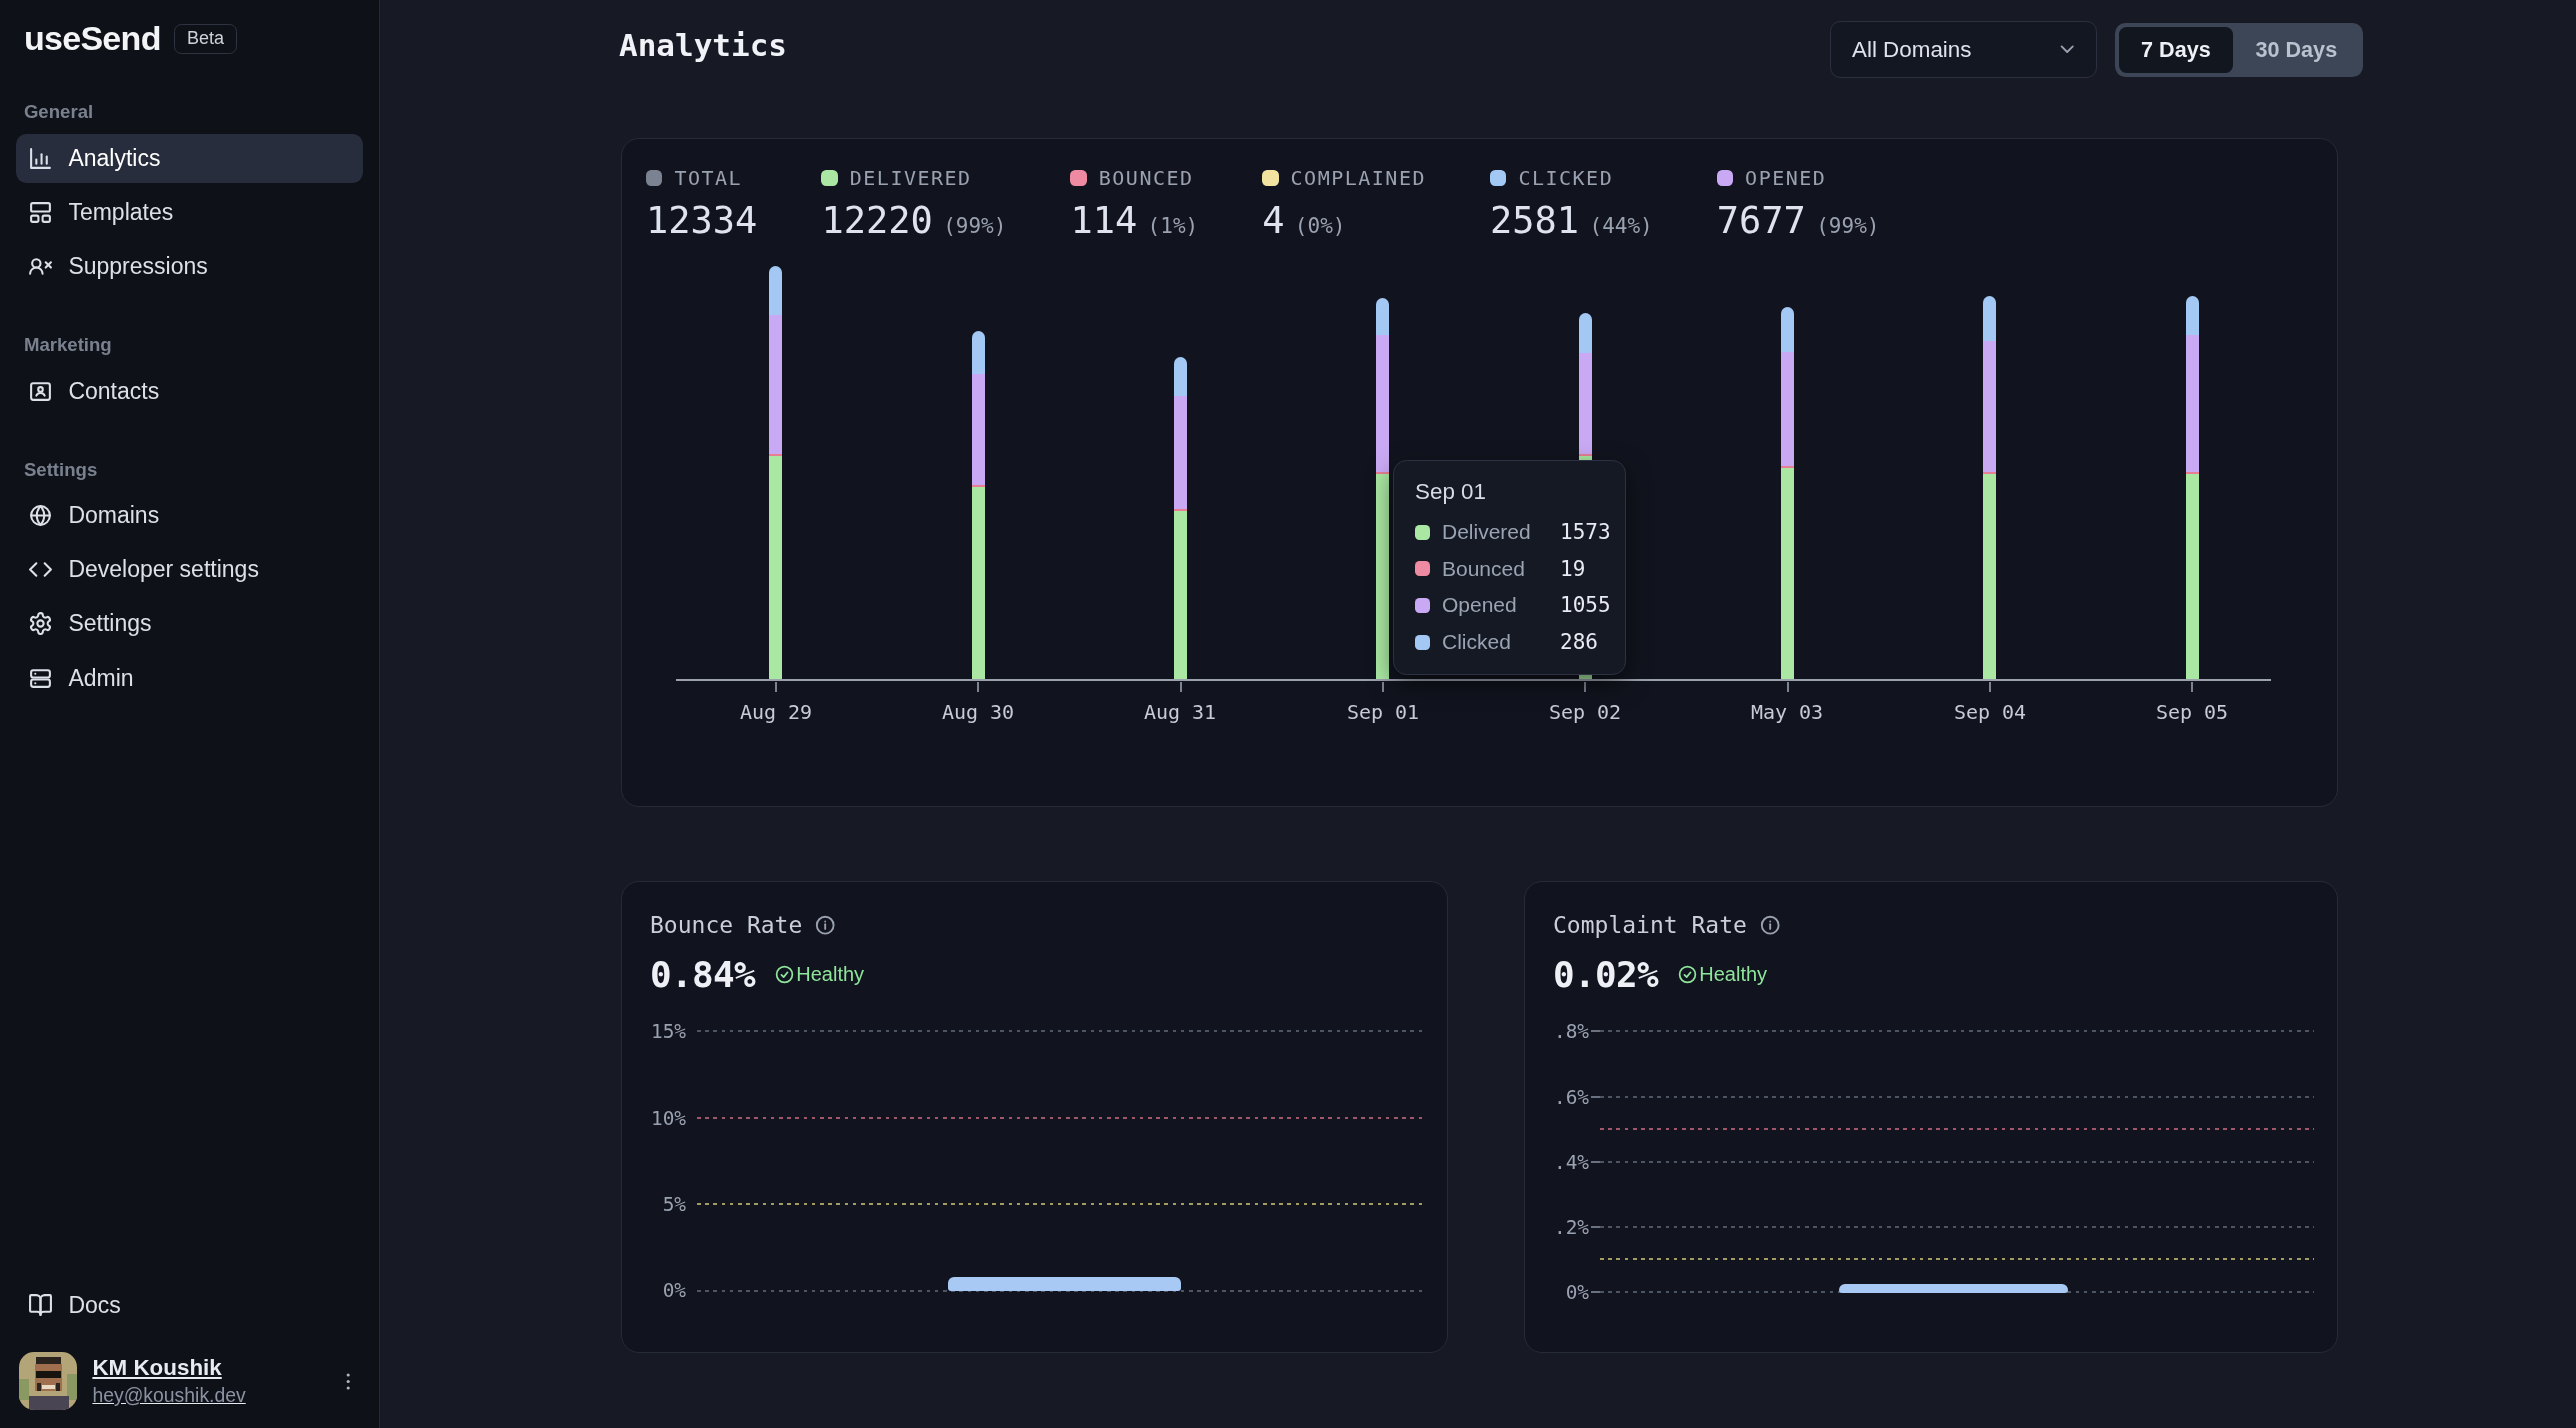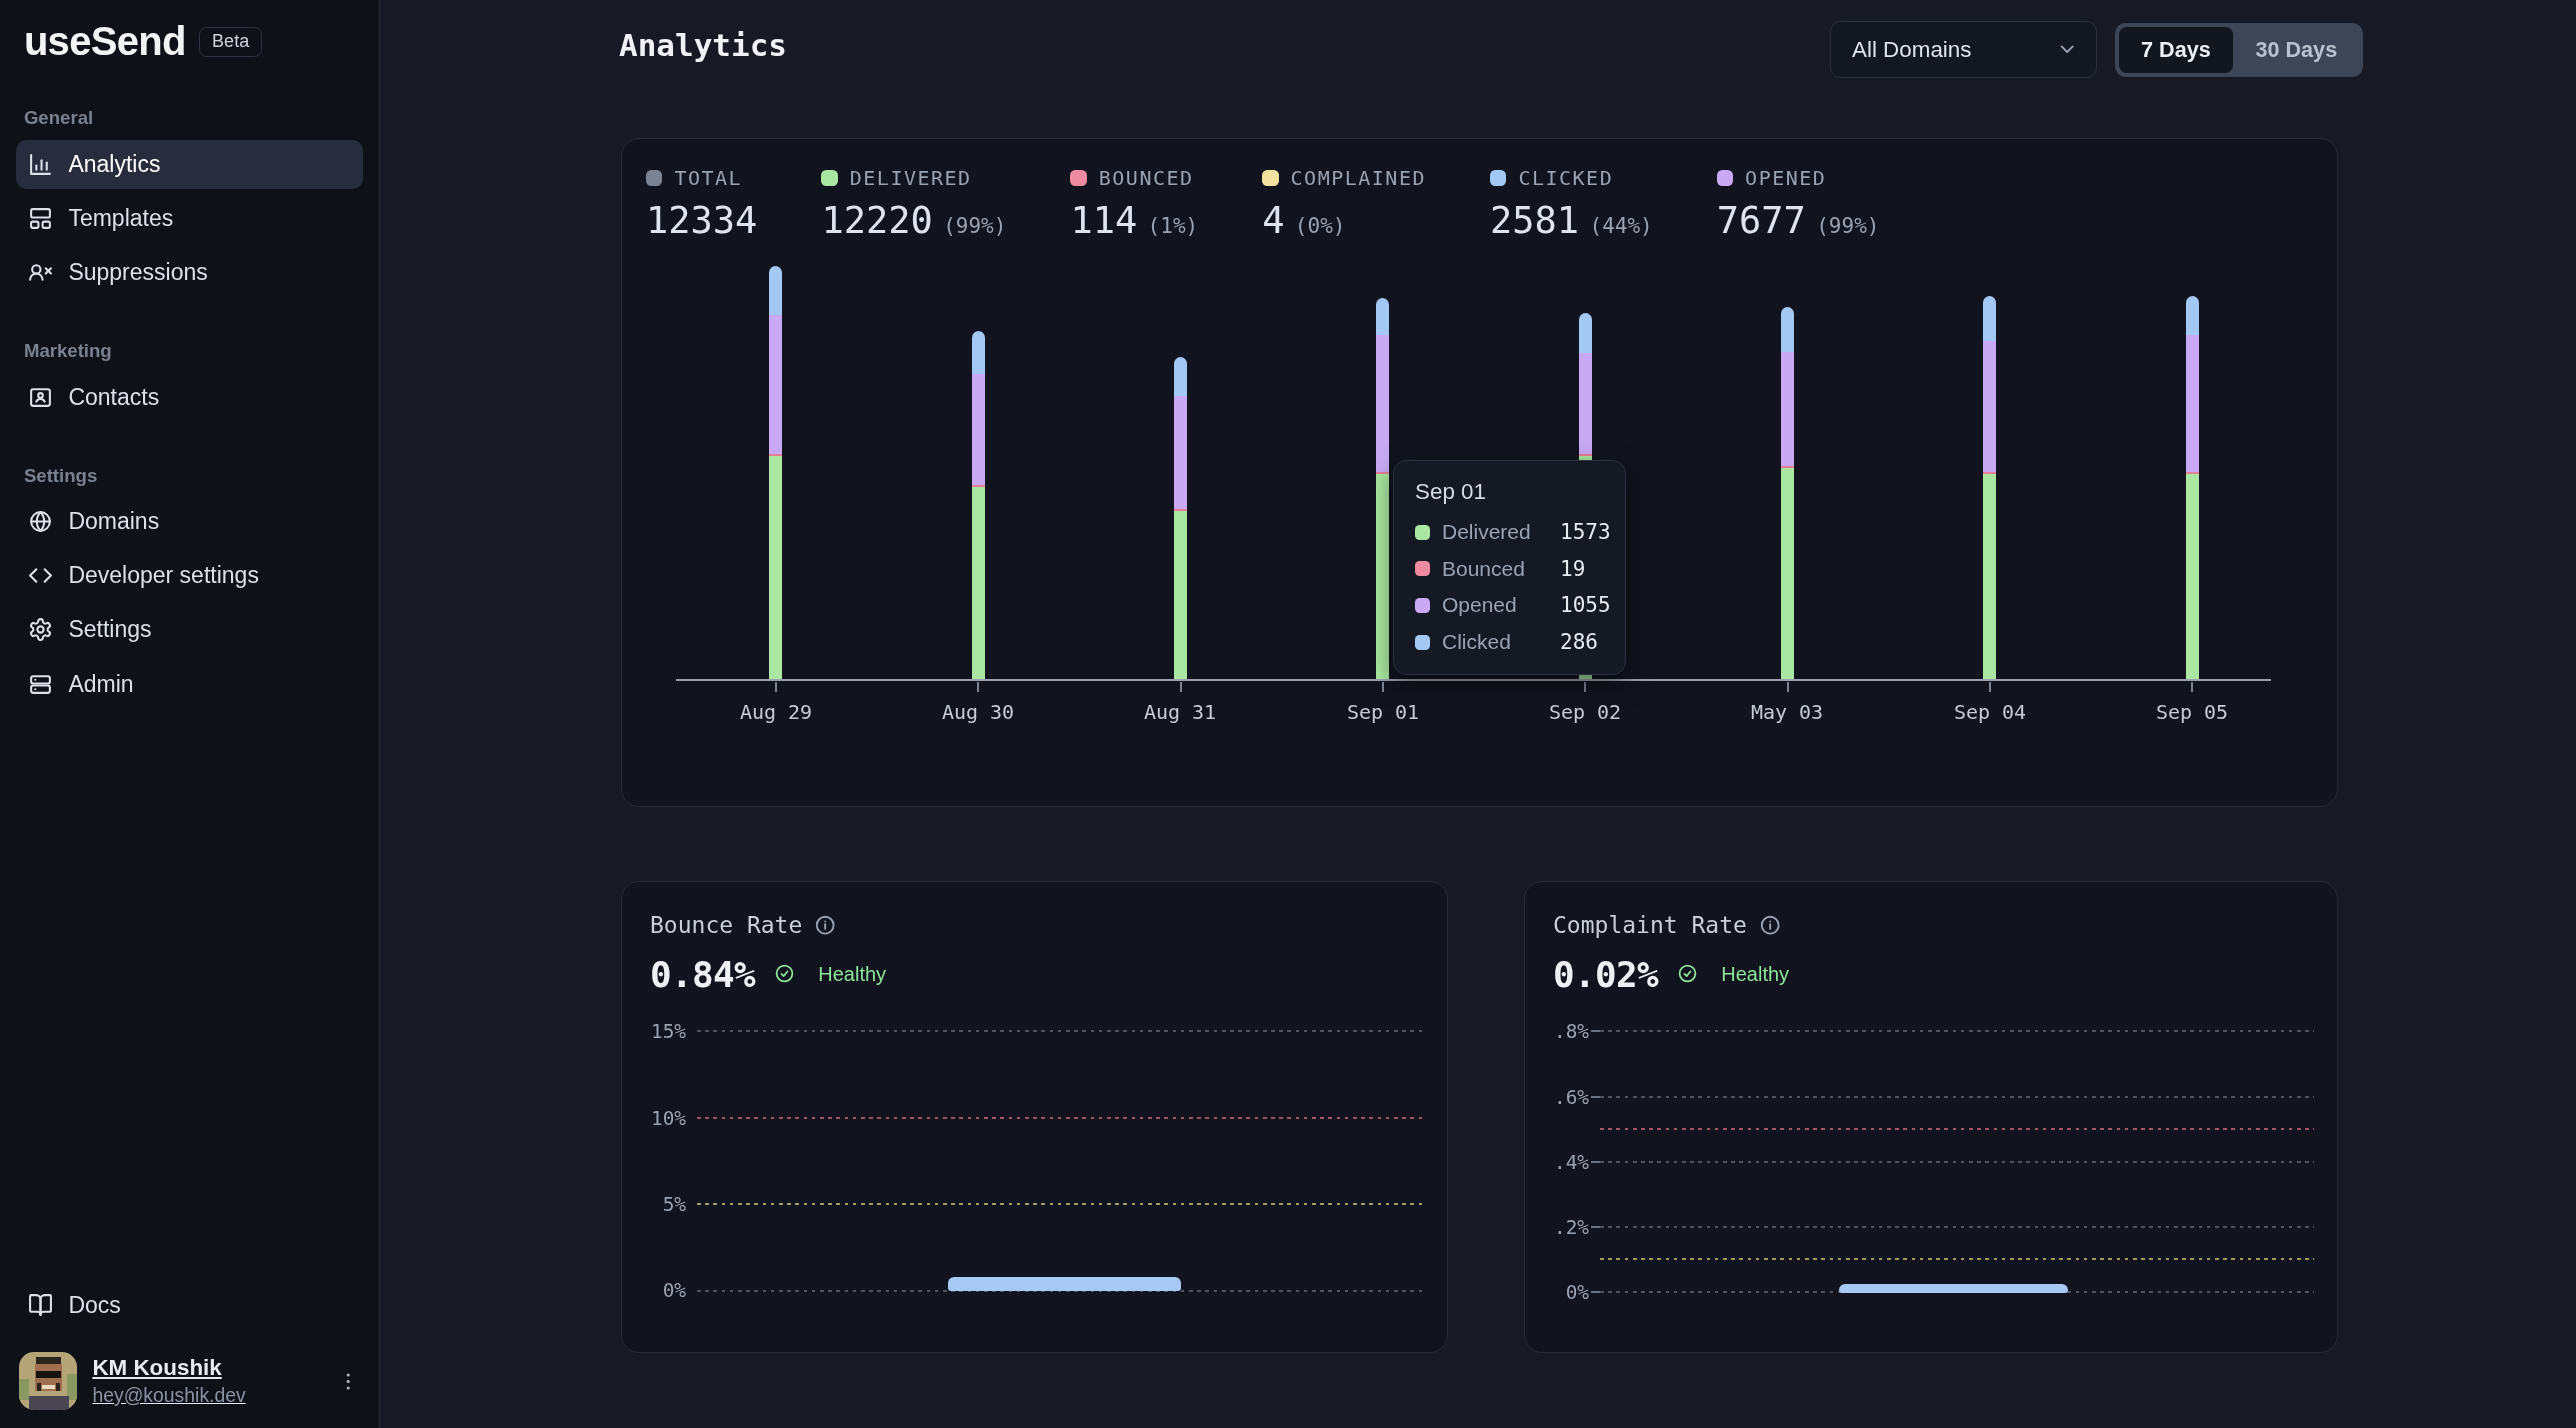--- a/index.html
+++ b/index.html
@@ -5,21 +5,21 @@
   * { margin:0; padding:0; box-sizing:border-box; }
   html,body { width:2576px; height:1428px; overflow:hidden; }
   body { background:#171a24; font-family:"Liberation Sans","DejaVu Sans",sans-serif; color:#e8ebf2; }
   .mono { font-family:"DejaVu Sans Mono",monospace; }
   .app { position:relative; width:2576px; height:1428px; }
 
   
   .sidebar { position:absolute; left:0; top:0; width:380px; height:1428px;
     background:#0f1118; border-right:1.5px solid #262b37; padding:19.4px 16.4px; }
   .logo-row { display:flex; align-items:center; gap:13.4px; padding-left:7.5px; }
-  .logo { font-size:40px; font-weight:700; color:#f3f4f6; letter-spacing:-0.7px; }
+  .logo { font-size:34px; font-weight:700; color:#f3f4f6; letter-spacing:-0.7px; }
   .badge { border:1.5px solid #2e3442; border-radius:7.5px; padding:3.7px 12px; font-size:18px; color:#cdd2dc; }
   .section-label { margin:43px 0 10.4px 7.5px; font-size:18.6px; font-weight:600; color:#79818f; }
   .nav-item { display:flex; align-items:center; gap:15px; height:49px; padding:0 12px;
     border-radius:10.4px; margin-bottom:5.2px; font-size:23px; font-weight:500; color:#dce0e9; cursor:pointer; }
   .nav-item.active { background:#272d3c; color:#ffffff; }
   .nav-icon { width:25px; height:25px; color:#dce0e9; flex:0 0 25px; }
   .icon svg { width:100%; height:100%; display:block; }
   .icon { display:inline-block; }
   .sidebar-footer { position:absolute; left:16.4px; right:16.4px; bottom:18px; }
   .user-row { display:flex; align-items:center; margin-top:22.4px; padding:0 3px; cursor:pointer;text-decoration:underline; }
@@ -74,21 +74,21 @@
   .tt-value { font-size:21px; color:#e7eaf1; font-family:"DejaVu Sans Mono",monospace; }
 
   .rate-card { top:881px; height:472px; }
   #bounce-card { left:621px; width:827px; }
   #complaint-card { left:1524px; width:814px; }
   .rate-head { position:absolute; left:28px; top:30px; display:flex; align-items:center; gap:12px; }
   .rate-title { font-size:23px; color:#c9ced9; }
   .info { width:22.4px; height:22.4px; color:#9aa1b0; cursor:pointer; }
   .rate-valrow { position:absolute; left:28px; top:72px; display:flex; align-items:center; gap:19.4px; }
   .rate-value { font-size:36px; font-weight:700; color:#eef0f6; letter-spacing:-0.7px; }
-  .healthy { display:flex; align-items:flex-start; gap:23px; font-size:20px; }
+  .healthy { display:flex; align-items:center; gap:1px; font-size:20px; }
   .check { width:21px; height:21px; }
   .gridline { position:absolute; height:2.2px; }
   .grid-label { position:absolute; width:49px; text-align:right; transform:translateY(-50%);
     font-size:19.4px; color:#9aa1b0; font-family:"DejaVu Sans Mono",monospace; }
   .grid-tick { position:absolute; width:10.4px; height:2.2px; background:#6a7180; }
   .rate-bar { position:absolute; border-radius:6px 6px 3px 3px; }
 </style>
 </head>
 <body>
 

